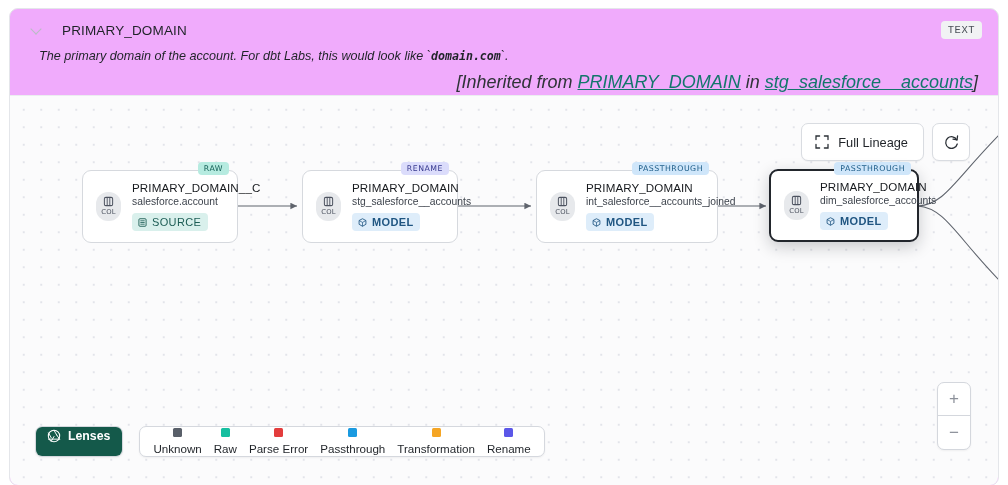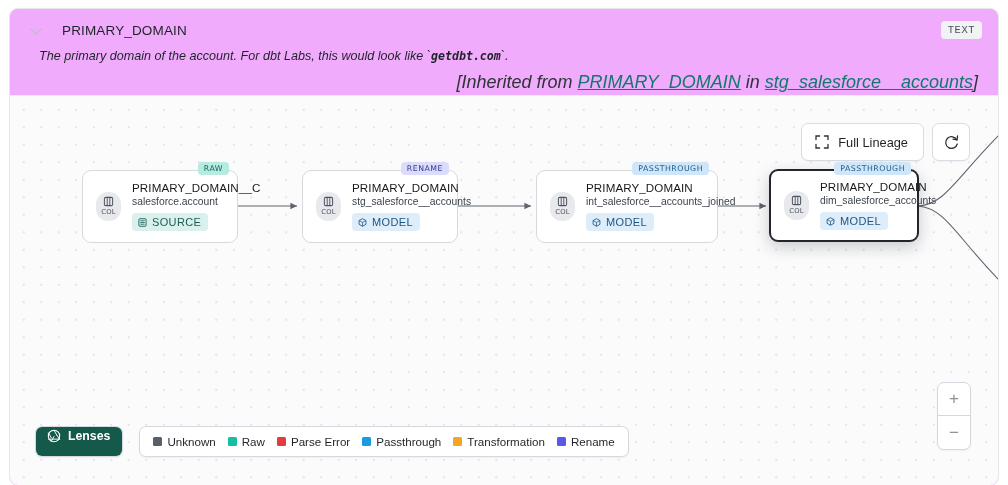--- a/index.html
+++ b/index.html
@@ -135,21 +135,21 @@
   .node-title { font-size: 11.6px; color: #16191d; letter-spacing: .1px; }
   .node-sub { font-size: 10.3px; color: #3d434c; }
   .pill {
     margin-top: 4px;
     display: inline-flex; align-items: center; gap: 5px;
     align-self: flex-start;
     border-radius: 4px; padding: 3px 7px 3px 6px;
     font-size: 11px; letter-spacing: .35px;
   }
   .pill.source { background: #d9f0ec; color: #1d5d55; }
-  .pill.model  { background: #deedfa; color: #1f5581; }
+  .pill.model  { background: #deedfa; color: #1f5581; font-weight: bold; }
 
   .badge {
     position: absolute; top: -9px;
     border-radius: 4px; padding: 2px 6px 2.5px 6px;
     font-size: 7.8px; letter-spacing: .5px;
     font-family: "DejaVu Sans", sans-serif;
   }
   .badge.raw         { background: #b6ebe0; color: #125f55; }
   .badge.rename      { background: #dbdcfb; color: #37398f; }
   .badge.passthrough { background: #cfe6fa; color: #1b5b87; }
@@ -175,37 +175,37 @@
     display: flex; align-items: center; gap: 8px;
     padding: 0 11px 0 10px;
     font-size: 12.3px; color: #1f2328;
   }
   .legend {
     display: flex; align-items: center; gap: 12px;
     border: 1px solid #d5d8de; border-radius: 7px; background: #fff;
     height: 31px; padding: 0 13px;
     box-shadow: 0 1px 2px rgba(16,22,26,.05);
   }
-  .legend-item { display: flex; align-items: center; gap: 5px; font-size: 11.6px; color: #1f2328; }
+  .legend-item { display: flex; align-items: center; gap: 5px; font-size: 11.6px; color: #1f2328; flex-direction: column; }
   .swatch { width: 9px; height: 9px; border-radius: 1.5px; flex: 0 0 auto; }
 </style>
 </head>
 <body>
 
 <div class="panel">
 
   <div class="hdr">
     <div class="hdr-row">
       <span class="chev"></span>
       <span class="hdr-title">PRIMARY_DOMAIN</span>
       <span class="text-badge">TEXT</span>
     </div>
 
     <div class="desc">
-      <span>The primary domain of the account. For dbt Labs, this would look like `</span><span class="code">getdbt.com</span><span>`.</span>
+      <span>The primary domain of the account. For dbt Labs, this would look like `</span><span class="code">domain.com</span><span>`.</span>
     </div>
 
     <div class="inherit">
       <span>[Inherited from </span><a href="#">PRIMARY_DOMAIN</a><span> in </span><a href="#">stg_salesforce__accounts</a><span>]</span>
     </div>
   </div>
 
   <div class="canvas">
 
     <svg class="edges" width="990" height="392">

